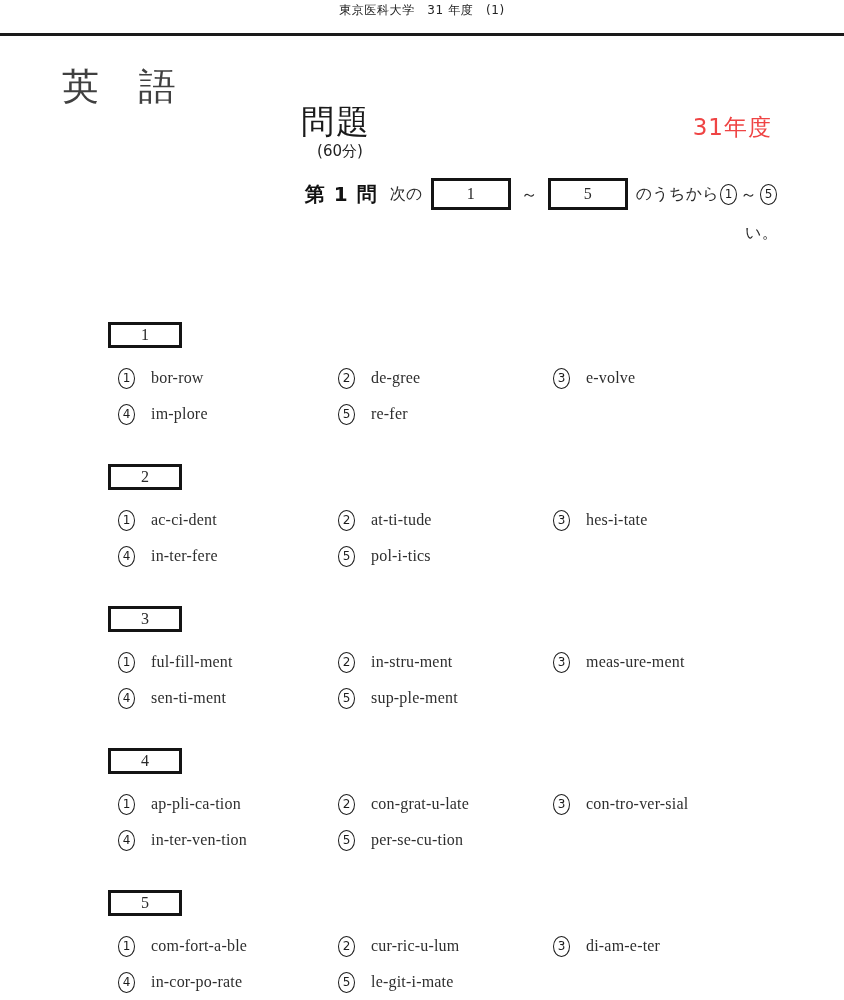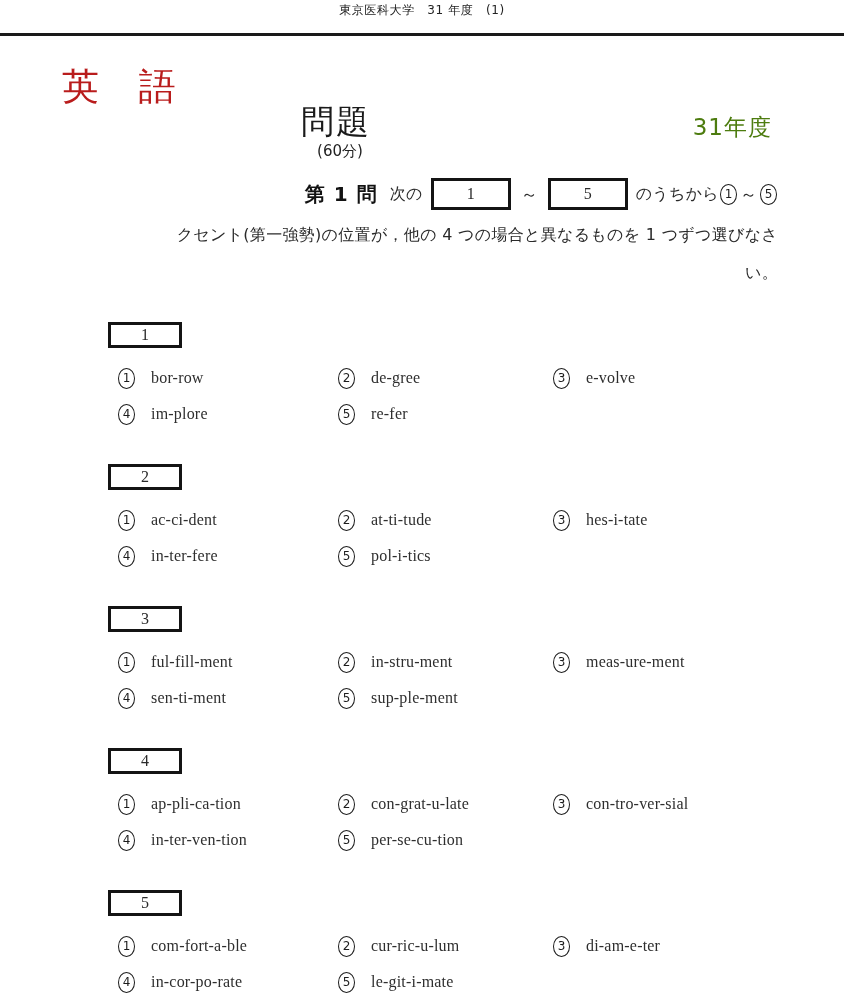--- a/index.html
+++ b/index.html
@@ -39,21 +39,21 @@
   }
 
   
   .subject-title {
     position: absolute;
     top: 62px;
     left: 62px;
     font-family: "DejaVu Sans", sans-serif;
     font-size: 37px;
     letter-spacing: 14px;
-    color: #b91c1c;
+    color: #404040;
   }
   .paper-title {
     position: absolute;
     top: 100px;
     left: 0;
     width: 672px;
     text-align: center;
     font-family: "DejaVu Sans", sans-serif;
     font-size: 33px;
     letter-spacing: 2px;
@@ -69,21 +69,21 @@
     font-size: 15px;
     color: #222;
   }
   .year-right {
     position: absolute;
     top: 112px;
     right: 72px;
     font-family: "DejaVu Sans", sans-serif;
     font-size: 23px;
     letter-spacing: 1px;
-    color: #4d7c0f;
+    color: #ef4444;
   }
 
   
   .prompt {
     position: absolute;
     top: 173px;
     left: 78px;
     width: 700px;
     font-family: "DejaVu Sans", sans-serif;
     font-size: 16px;
@@ -203,23 +203,20 @@
     <span class="q-number">第 1 問</span>
     <span class="prompt-text">次の</span>
     <span class="blank-box">1</span>
     <span class="tilde">～</span>
     <span class="blank-box">5</span>
     <span class="prompt-text">のうちから</span>
     <span class="circ inline">1</span>
     <span class="tilde">～</span>
     <span class="circ inline">5</span>
   </div>
-  <div class="prompt-line l2">
-    <span class="prompt-text">クセント(第一強勢)の位置が，他の 4 つの場合と異なるものを 1 つずつ選びなさ</span>
-  </div>
   <div class="prompt-line l3">
     <span class="prompt-text">い。</span>
   </div>
 </div>
 
 <div id="groups-root">
     <div class="group" style="top: 322px;">
       <div class="group-box">1</div>
       <div class="opt-row first">
         <div class="opt c1">

